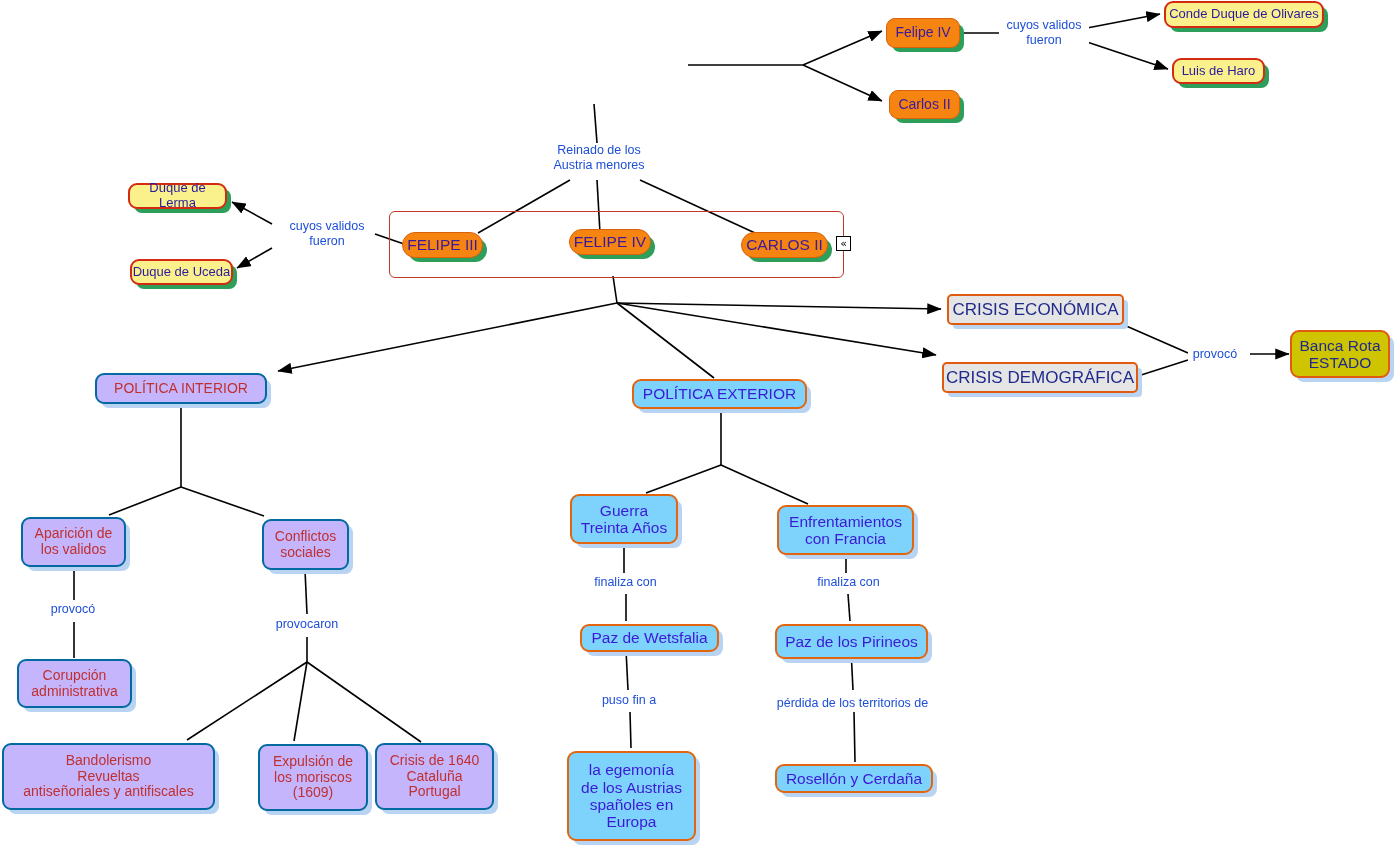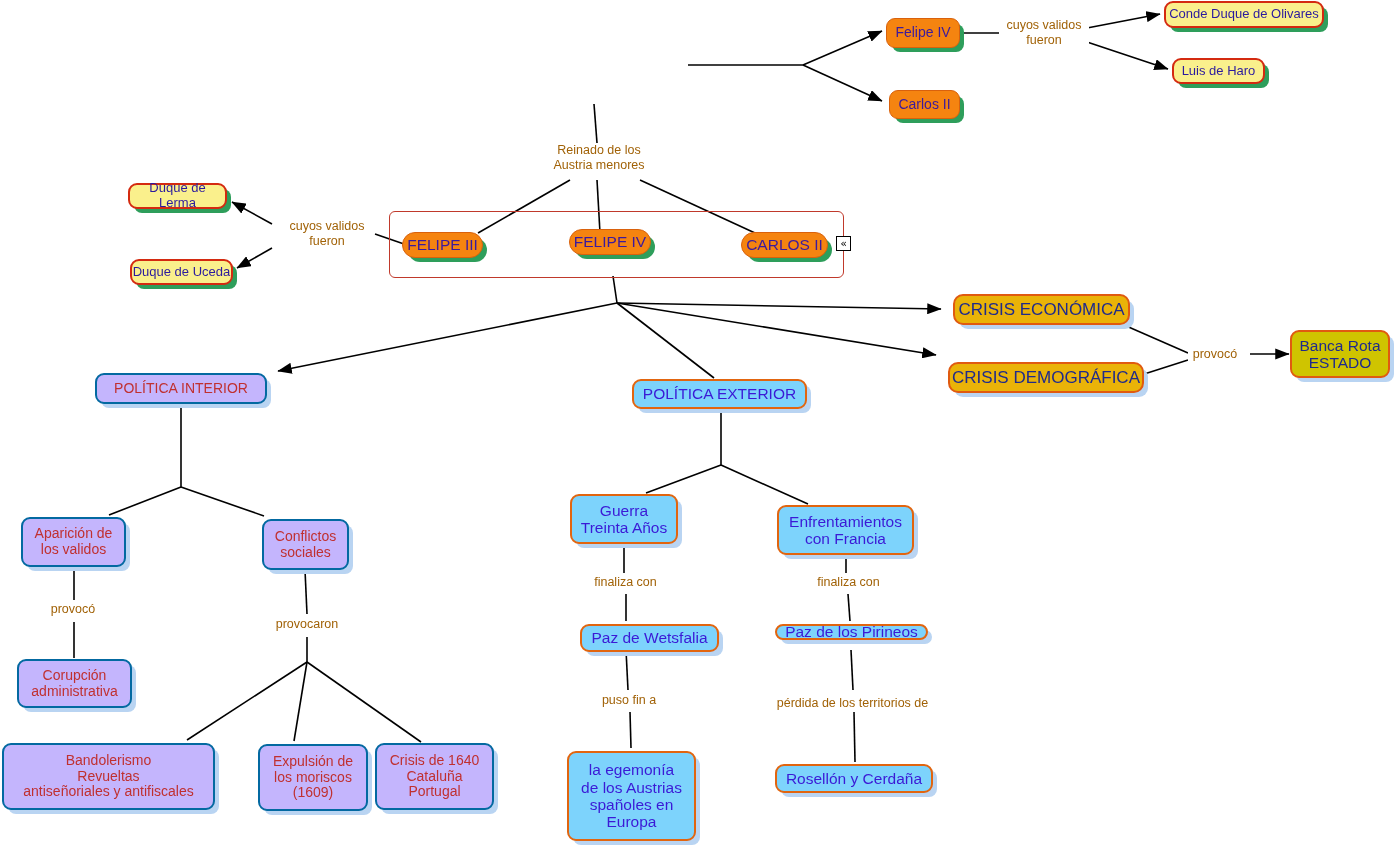--- a/index.html
+++ b/index.html
@@ -64,27 +64,26 @@
   }
   .n-yellow {
     background: #faf08c;
     border: 2px solid #d42a10;
     border-radius: 9px;
     color: #2b1a9e;
     font-size: 13px;
     box-shadow: 5px 5px 0 -1px #2e9e5b;
   }
   .n-olive {
-    background: #eab308;
+    background: #e5e5e5;
     border: 2px solid #e05a10;
-    border-radius: 10px;
+    border-radius: 5px;
     color: #1f2a8c;
     font-size: 17px;
     box-shadow: 5px 5px 0 -1px #b9d4f2;
-    margin-left: 6px;
   }
   .n-olive-sm {
     background: #cfc400;
     border: 2px solid #e05a10;
     border-radius: 9px;
     color: #1f2a8c;
     font-size: 15.5px;
     box-shadow: 5px 5px 0 -1px #b9d4f2;
   }
   .n-teal {
@@ -120,21 +119,21 @@
     background: #ffffff;
     color: #000;
     font-size: 11px;
     line-height: 13px;
     text-align: center;
     z-index: 7;
     font-family: "DejaVu Sans", sans-serif;
   }
   .link-label {
     position: absolute;
-    color: #a16207;
+    color: #1d4ed8;
     font-size: 12.5px;
     line-height: 1.2;
     text-align: center;
     white-space: pre-line;
     background: #ffffff;
     z-index: 6;
   }
 </style>
 </head>
 <body>
@@ -260,21 +259,21 @@
 Portugal</div>
 
   <div class="node n-peach" style="left:570px; top:494px; width:108px; height:50px;">Guerra
 Treinta Años</div>
 
   <div class="node n-peach" style="left:777px; top:505px; width:137px; height:50px;">Enfrentamientos
 con Francia</div>
 
   <div class="node n-peach" style="left:580px; top:624px; width:139px; height:28px;">Paz de Wetsfalia</div>
 
-  <div class="node n-peach" style="left:775px; top:624px; width:153px; height:16px;">Paz de los Pirineos</div>
+  <div class="node n-peach" style="left:775px; top:624px; width:153px; height:35px;">Paz de los Pirineos</div>
 
   <div class="node n-peach" style="left:567px; top:751px; width:129px; height:90px;">la egemonía
 de los Austrias
 spañoles en
 Europa</div>
 
   <div class="node n-peach" style="left:775px; top:764px; width:158px; height:29px;">Rosellón y Cerdaña</div>
 
   <div class="link-label" style="left:999px; top:18px; width:90px;">cuyos validos
 fueron</div>

